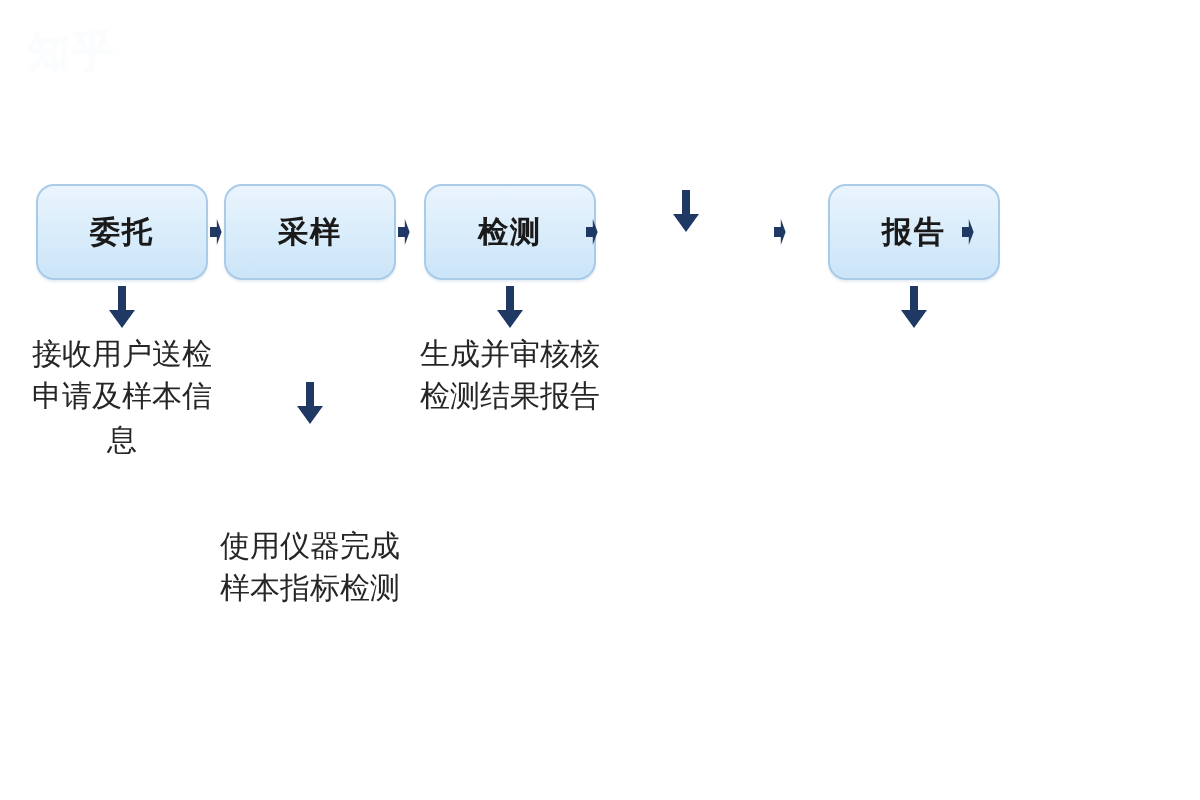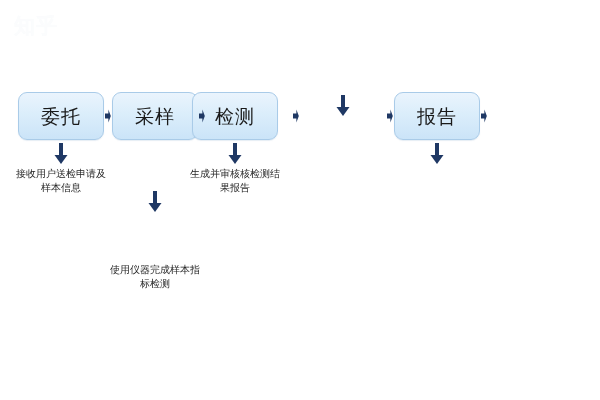--- a/index.html
+++ b/index.html
@@ -57,43 +57,43 @@
     border: 1px solid #a9cbe8;
     border-radius: 9px;
     background: linear-gradient(to bottom, #eaf4fd 0%, #dceefb 42%, #cbe4f8 100%);
     display: flex;
     align-items: center;
     justify-content: center;
     box-shadow: 0 1px 1px rgba(140,175,205,0.22);
   }
 
   .node-label {
-    font-size: 19px;
-    font-weight: 400;
+    font-size: 15px;
+    font-weight: 700;
     color: #1a1a1a;
     letter-spacing: 1px;
     line-height: 1;
     white-space: nowrap;
     text-align: right;
   }
 
   
   .down-arrow {
     width: 18px;
     height: 22px;
     margin-top: 3px;
     display: block;
   }
 
   
   .desc {
     margin-top: 2px;
     width: 96px;
     text-align: center;
-    font-size: 10px;
+    font-size: 15px;
     line-height: 1.42;
     color: #262626;
     word-break: break-all;
   }
 
   
   .h-arrow {
     position: absolute;
     top: 107px;
     width: 30px;
@@ -119,37 +119,37 @@
     <div class="stage" style="left: 112px; gap: 48px;">
       <div class="node-box">
         <span class="node-label">采样</span>
       </div>
       <svg class="down-arrow" viewBox="0 0 18 22">
         <rect x="7" y="0" width="4" height="13" fill="#1f3864"></rect>
         <polygon points="9,21 2.5,12 15.5,12" fill="#1f3864"></polygon>
       </svg>
       <div class="desc">使用仪器完成样本指标检测</div>
     </div>
-    <div class="stage" style="left: 192px;">
+    <div class="stage" style="left: 212px;">
       <div class="node-box">
         <span class="node-label">检测</span>
       </div>
       <svg class="down-arrow" viewBox="0 0 18 22">
         <rect x="7" y="0" width="4" height="13" fill="#1f3864"></rect>
         <polygon points="9,21 2.5,12 15.5,12" fill="#1f3864"></polygon>
       </svg>
       <div class="desc">生成并审核核检测结果报告</div>
     </div>
     <div class="stage" style="left: 300px;">
       <svg class="down-arrow" viewBox="0 0 18 22">
         <rect x="7" y="0" width="4" height="13" fill="#1f3864"></rect>
         <polygon points="9,21 2.5,12 15.5,12" fill="#1f3864"></polygon>
       </svg>
     </div>
-    <div class="stage" style="left: 394px;">
+    <div class="stage" style="left: 414px;">
       <div class="node-box">
         <span class="node-label">报告</span>
       </div>
       <svg class="down-arrow" viewBox="0 0 18 22">
         <rect x="7" y="0" width="4" height="13" fill="#1f3864"></rect>
         <polygon points="9,21 2.5,12 15.5,12" fill="#1f3864"></polygon>
       </svg>
     </div>
     <div class="h-arrow" style="left: 105px; width: 6px;"><svg viewBox="0 0 30 18" width="100%" height="18" preserveAspectRatio="none">
         <rect x="0" y="6.5" width="20" height="5" fill="#1f3864"></rect>

